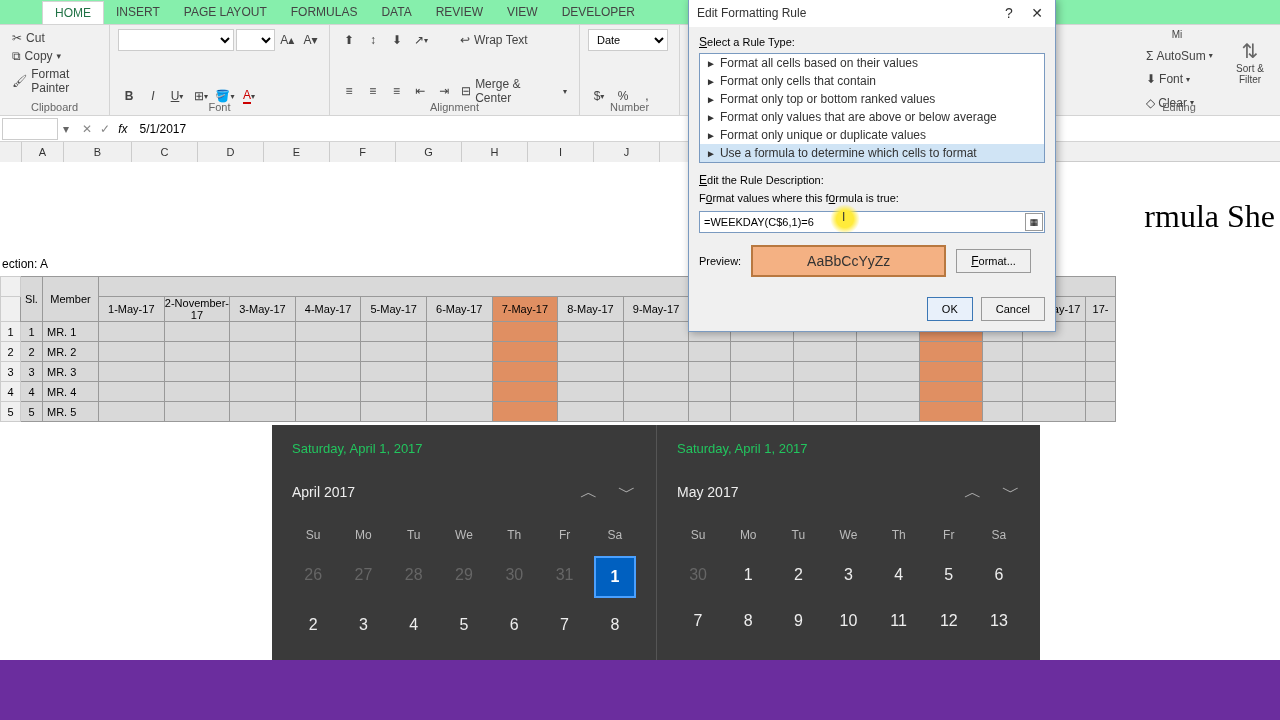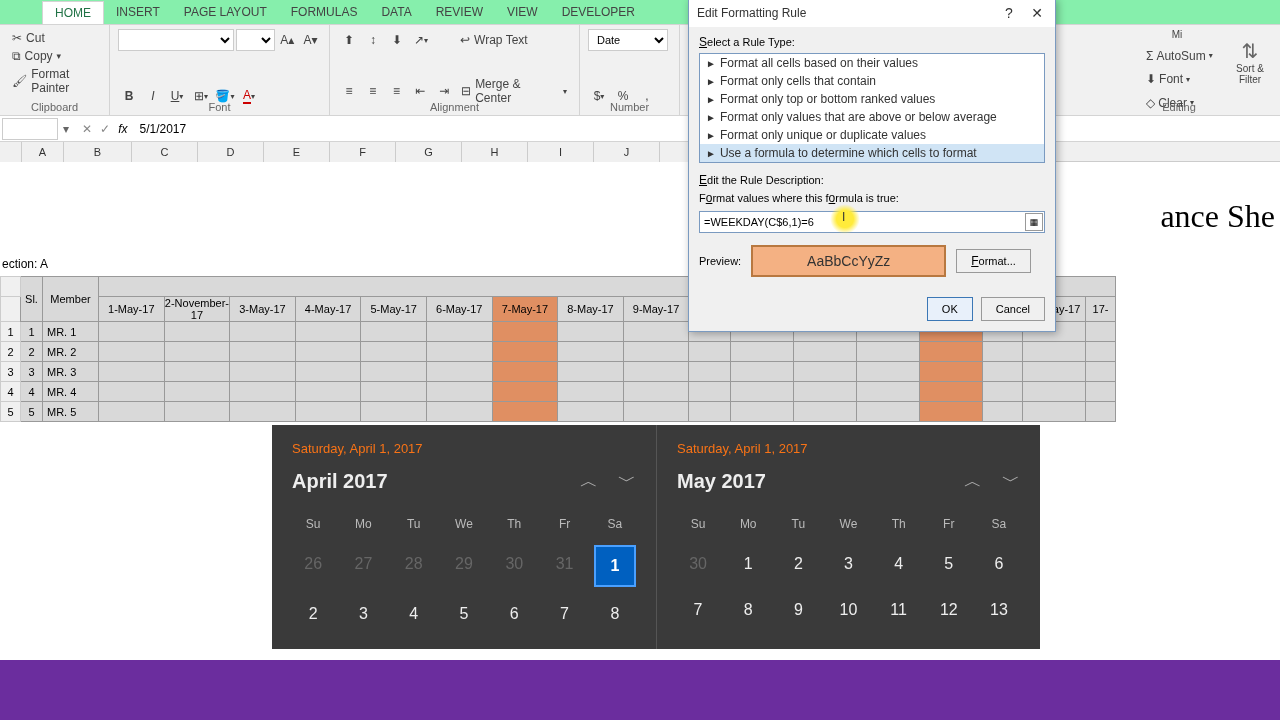--- a/index.html
+++ b/index.html
@@ -46,23 +46,23 @@
 .formula-picker{position:absolute;right:2px;top:2px;width:18px;height:18px;border:1px solid #999;background:#fff;display:flex;align-items:center;justify-content:center;font-size:9px}
 .cursor-highlight{position:absolute;left:131px;top:-7px;width:30px;height:30px;background:radial-gradient(circle,#ffeb3b 40%,transparent 70%);border-radius:50%;pointer-events:none}
 .preview-row{display:flex;align-items:center;gap:10px;margin-bottom:12px}
 .preview-label{font-size:11px}
 .preview-box{width:195px;height:32px;border:2px solid #b87840;background:#f4b183;display:flex;align-items:center;justify-content:center;font-size:14px;color:#333}
 .format-btn,.ok-btn,.cancel-btn{height:24px;padding:0 14px;border:1px solid #999;background:#f0f0f0;font-size:11px;cursor:pointer}
 .ok-btn{border:1px solid #3b77b5;background:#e8f0fa}
 .dialog-footer{display:flex;justify-content:flex-end;gap:8px;padding:0 10px 10px}
 .calendars{position:absolute;left:272px;top:425px;display:flex;background:#3a3a3a}
 .cal{width:384px;padding:16px 20px;color:#ddd}
-.cal-date-label{color:#f97316;font-size:13px;margin-bottom:13px}
+.cal-date-label{color:#22c55e;font-size:13px;margin-bottom:24px}
 .cal-header{display:flex;justify-content:space-between;align-items:center;margin-bottom:18px}
-.cal-month{font-size:20px;color:#eee;font-weight:700}
+.cal-month{font-size:14px;color:#eee;font-weight:400}
 .cal-nav{display:flex;gap:20px}
 .cal-nav-btn{font-size:18px;color:#aaa;cursor:pointer}
 .cal-grid{display:grid;grid-template-columns:repeat(7,1fr);gap:8px;text-align:center}
 .cal-dow{font-size:12px;color:#bbb;padding:6px 0}
 .cal-day{font-size:16px;padding:10px 0;color:#eee}
 .cal-day.muted{color:#666}
 .cal-day.selected{background:#0060c0;border:2px solid #4aa0ff;color:#fff;font-weight:600}
 .editing-group{width:82px}
 .edit-item{font-size:11px;color:#444;display:flex;align-items:center;gap:3px;padding:1px 0}
 </style>
@@ -214,21 +214,21 @@
     <div class="col-h" style="width:66px">F</div>
     <div class="col-h" style="width:66px">G</div>
     <div class="col-h" style="width:66px">H</div>
     <div class="col-h" style="width:66px">I</div>
     <div class="col-h" style="width:66px">J</div>
     <div class="col-h" style="width:66px">K</div>
     <div class="col-h" style="width:66px">Q</div>
     <div class="col-h" style="width:66px">R</div>
   </div>
 
-  <div class="attendance-title">ance She</div>
+  <div class="attendance-title">rmula She</div>
   <div class="section-label" style="left:2px">ection: A</div>
 
   <table class="member-table" style="left:0">
     <tbody>
         <tr>
       <th class="row-h"></th>
       <th rowspan="2" style="width:22px">Sl.</th>
       <th rowspan="2" style="width:56px">Member</th>
       <th colspan="10" style="width:632px;background:#d9d9d9"></th>
       <th colspan="7" style="width:300px">Date</th>

